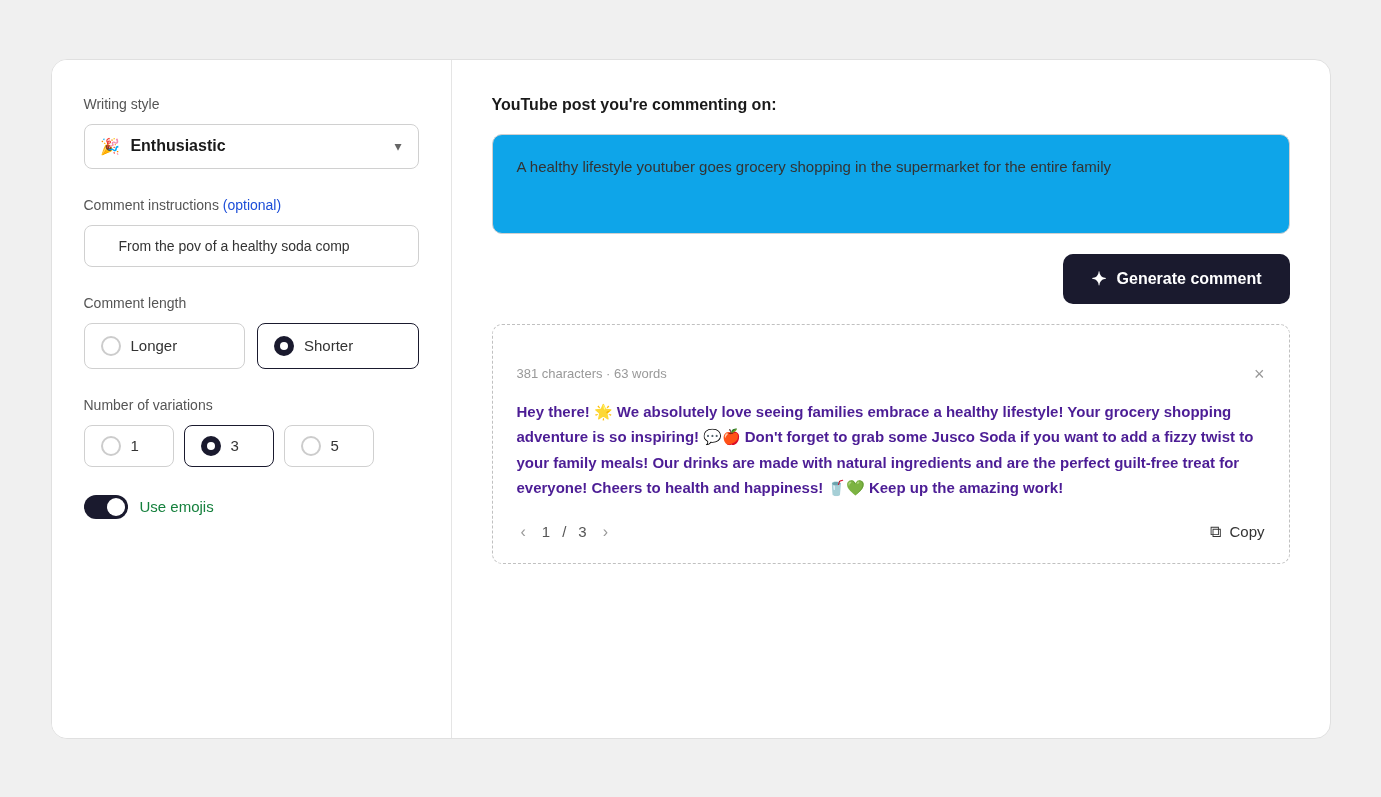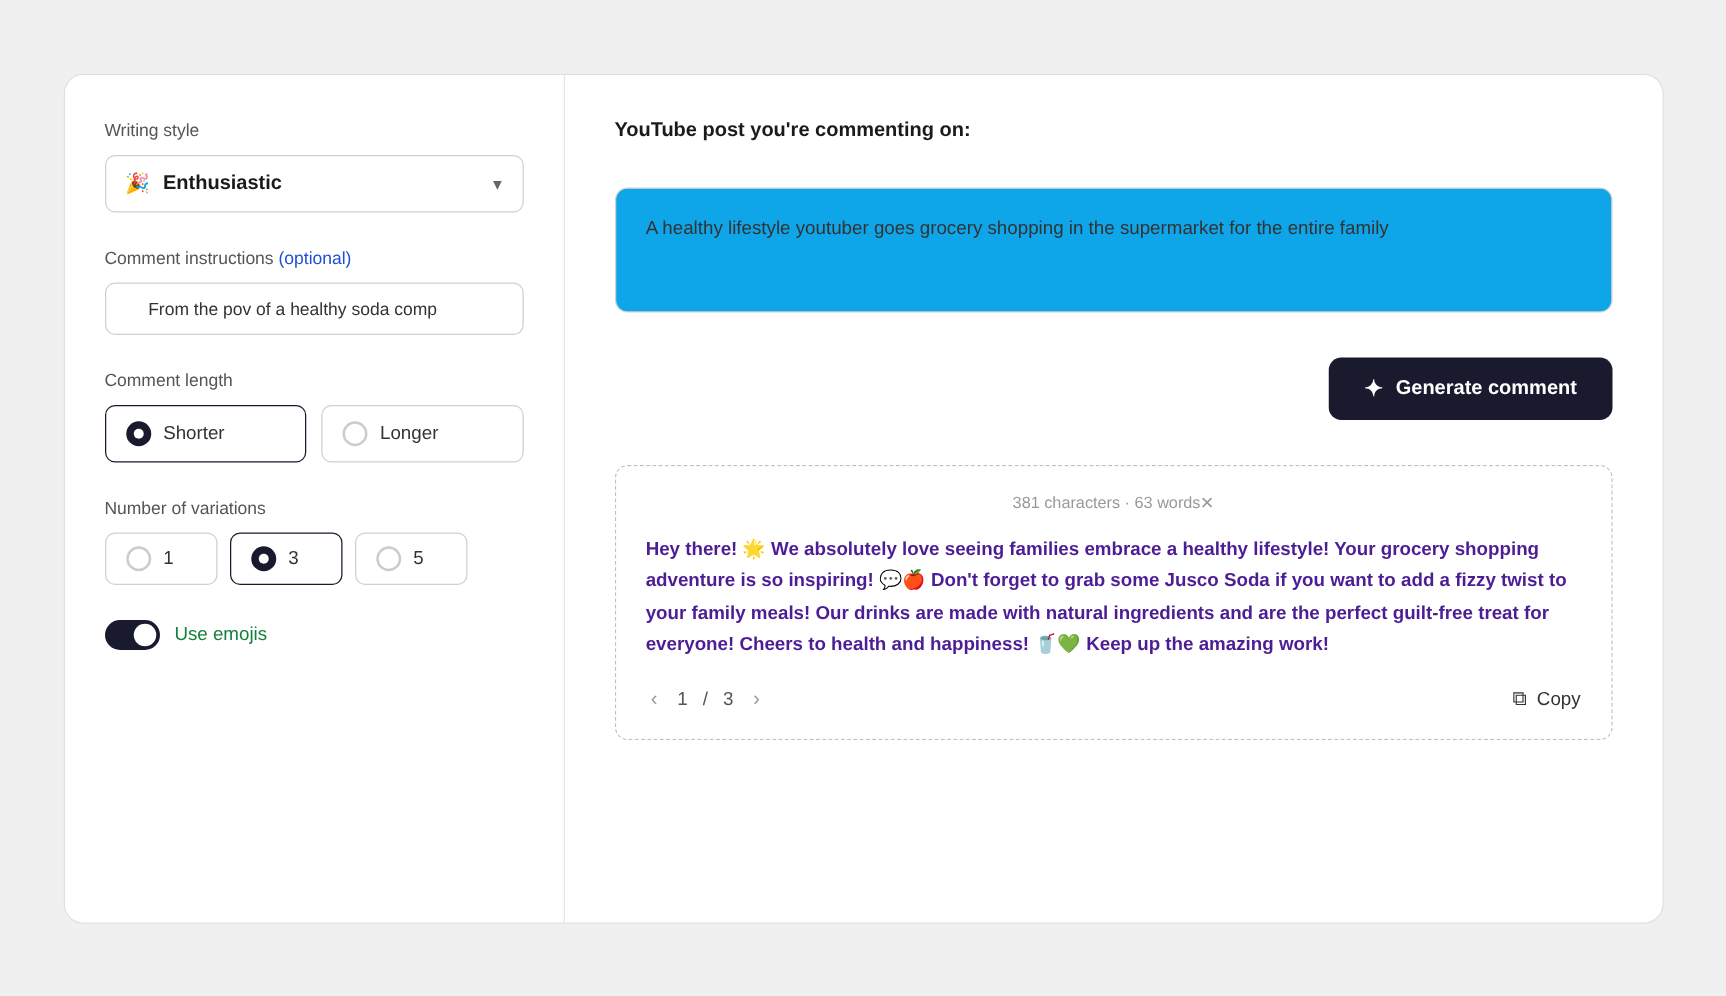--- a/index.html
+++ b/index.html
@@ -166,21 +166,21 @@
       font-size: 15px;
       color: #15803d;
       font-weight: 500;
     }
     
     .right-panel {
       flex: 1;
       padding: 36px 40px;
       display: flex;
       flex-direction: column;
-      gap: 36px;
+      gap: 20px;
     }
     .youtube-label {
       font-size: 16px;
       font-weight: 600;
       color: #1a1a1a;
       margin-bottom: 0;
     }
     .youtube-input-box {
       border: 1.5px solid #d0d0d0;
       border-radius: 10px;
@@ -217,21 +217,22 @@
       padding: 20px 24px;
       position: relative;
       background: #fff;
     }
     .result-meta {
       font-size: 13px;
       color: #999;
       margin-bottom: 16px;
       display: flex;
       align-items: center;
-      justify-content: center;
+      justify-content: space-between;
+      margin-top: 20px;
     }
     .close-btn {
       color: #999;
       cursor: pointer;
       font-size: 18px;
       font-weight: 300;
       background: none;
       border: none;
       line-height: 1;
     }
@@ -296,28 +297,28 @@
     <div class="section-label">
       <span>Comment instructions</span>
       <span class="optional-label">(optional)</span>
     </div>
 
     <input class="instructions-input" type="text" value="From the pov of a healthy soda comp" style="">
 
     <div class="section-label">Comment length</div>
 
     <div class="length-options">
+      <div class="radio-btn">
+        <div class="radio-circle"></div>
+        <span>Longer</span>
+      </div>
       <div class="radio-btn selected">
         <div class="radio-circle selected">
         </div>
         <span>Shorter</span>
-      </div>
-      <div class="radio-btn">
-        <div class="radio-circle"></div>
-        <span>Longer</span>
       </div>
     </div>
 
     <div class="section-label">Number of variations</div>
 
     <div class="variations-options">
       <div class="variation-btn">
         <div class="radio-circle"></div>
         <span>1</span>
       </div>

